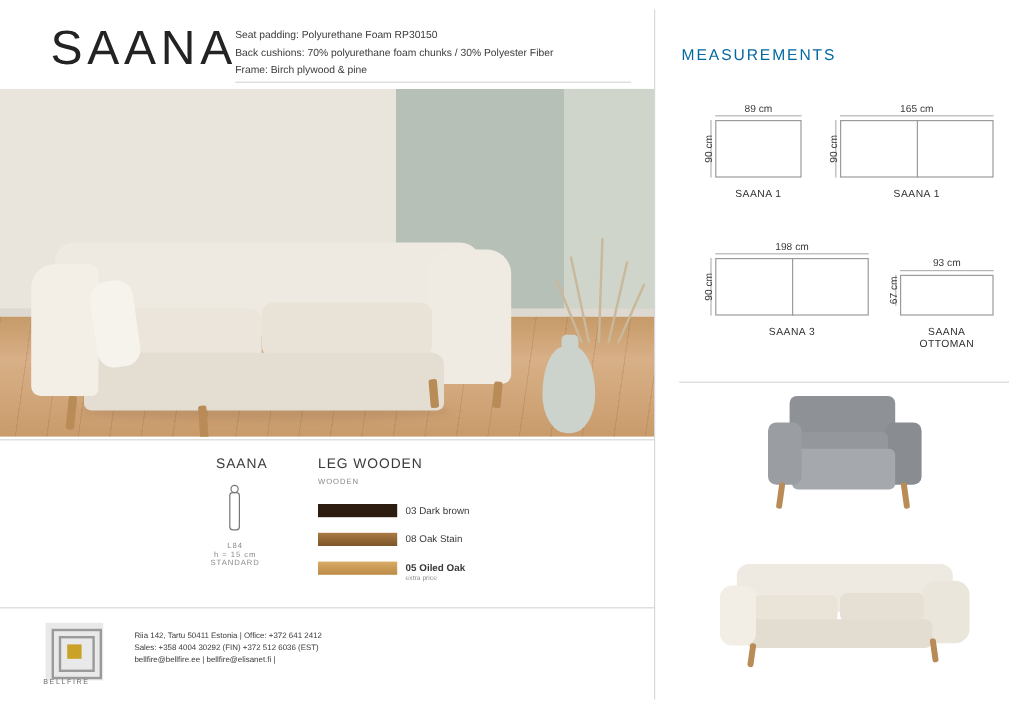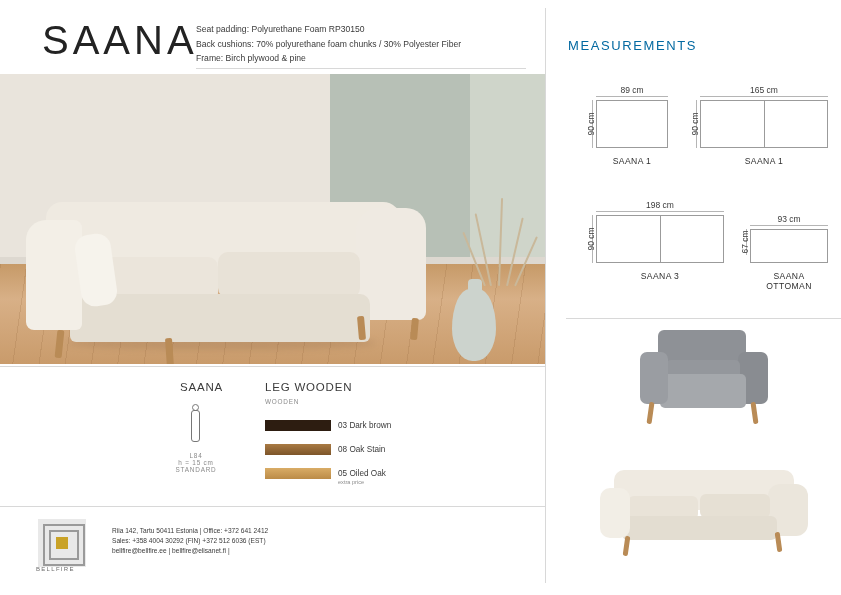--- a/index.html
+++ b/index.html
@@ -217,21 +217,21 @@
     <div class="tiny" style="margin-top:5px;">WOODEN</div>
   </div>
 
   <div class="swatch" style="left:265px;top:420px;background:#2d1d11;"></div>
   <div class="sw-label" style="left:338px;top:421px;">03 Dark brown</div>
 
   <div class="swatch" style="left:265px;top:444px;background:linear-gradient(180deg,#a97a44,#7d5529);"></div>
   <div class="sw-label" style="left:338px;top:445px;">08 Oak Stain</div>
 
   <div class="swatch" style="left:265px;top:468px;background:linear-gradient(180deg,#d9ac66,#bb8b47);"></div>
-  <div class="sw-label" style="left:338px;top:469px;">05 Oiled Oak</div>
+  <div class="sw-label" style="left:338px;top:469px;font-weight:bold;">05 Oiled Oak</div>
   <div class="sw-note" style="left:338px;top:479px;">extra price</div>
 
   <div class="logo">
     <div class="sq" style="left:5px;top:5px;width:38px;height:38px;"></div>
     <div class="sq" style="left:11px;top:11px;width:26px;height:26px;"></div>
     <div class="dot" style="left:18px;top:18px;width:12px;height:12px;"></div>
   </div>
   <div class="logo-text">BELLFIRE</div>
 
   <div class="footer-text">

